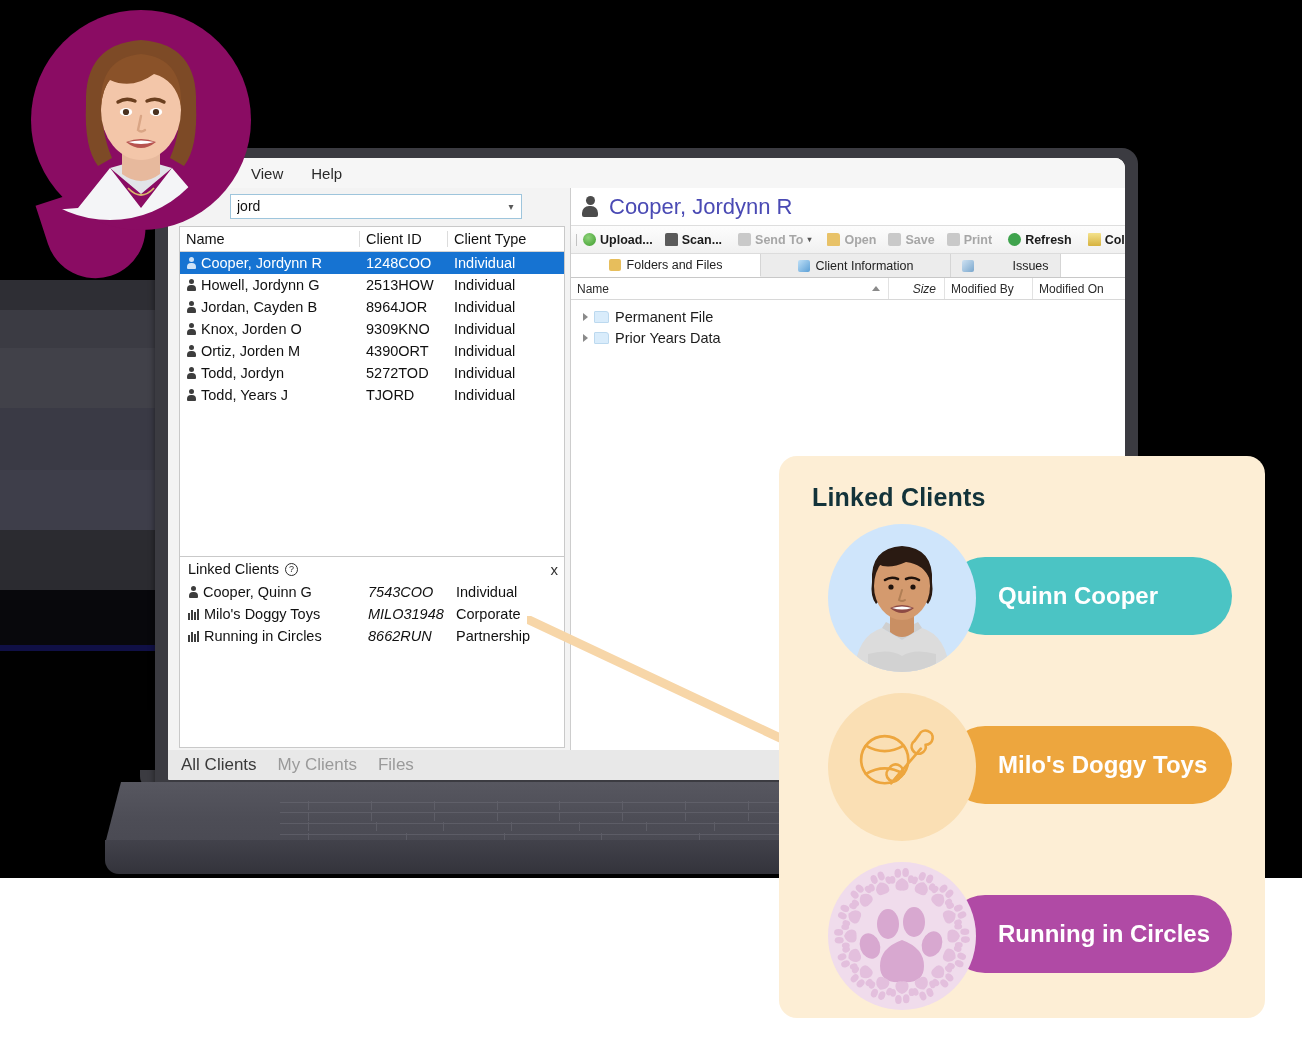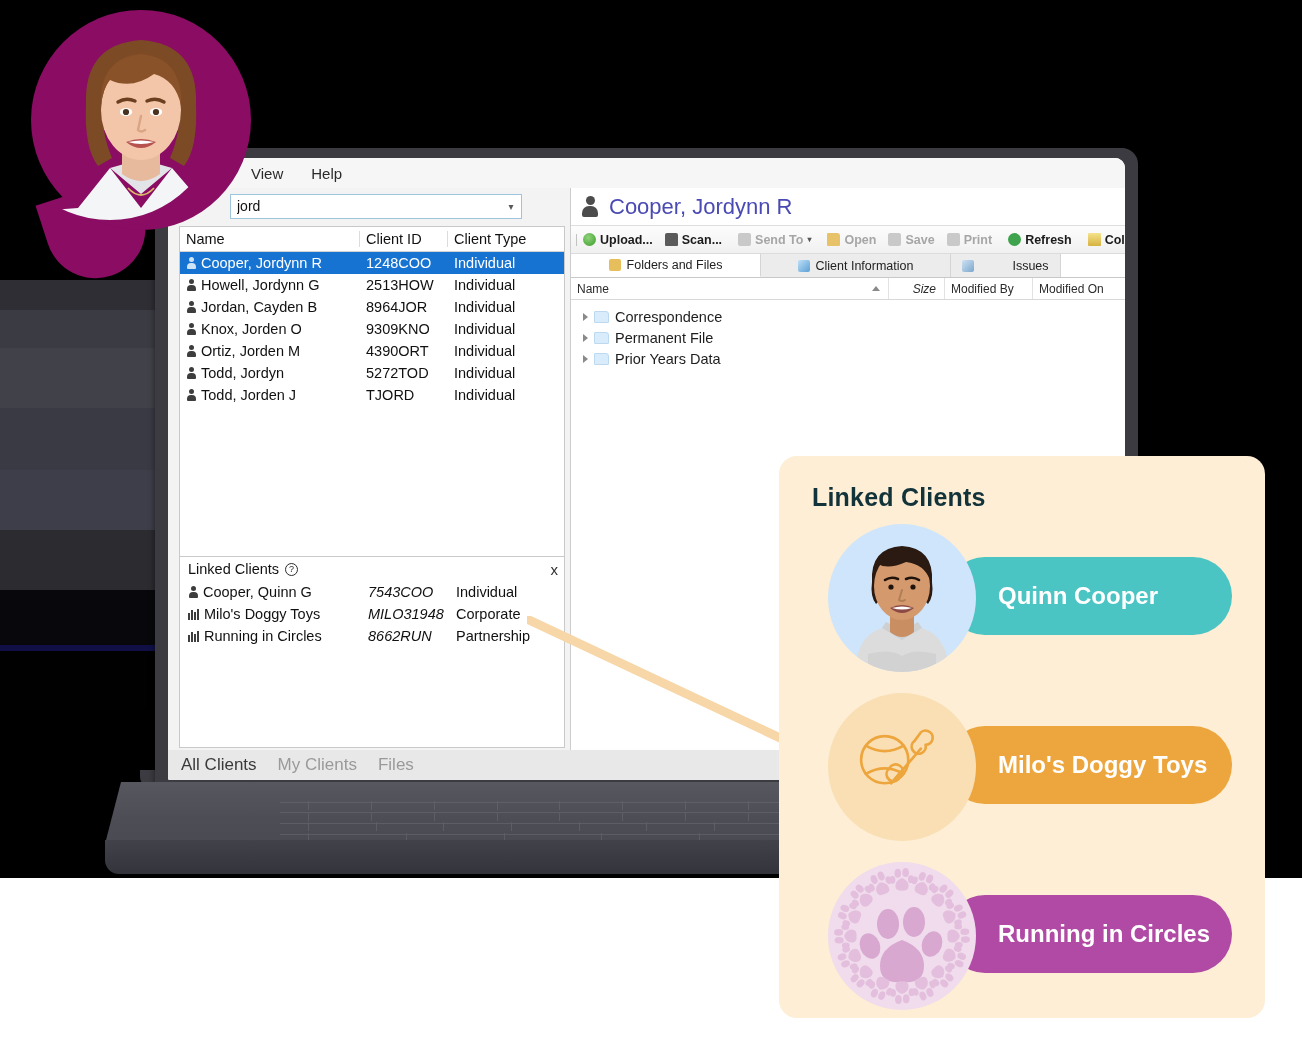--- a/index.html
+++ b/index.html
@@ -394,21 +394,21 @@
                 <div class="gc name">
                   <span class="person-ico"></span>
                   <span>Todd, Jordyn</span>
                 </div>
                 <div class="gc cid">5272TOD</div>
                 <div class="gc ctype">Individual</div>
               </div>
               <div class="grow">
                 <div class="gc name">
                   <span class="person-ico"></span>
-                  <span>Todd, Jorden J</span>
+                  <span>Todd, Years J</span>
                 </div>
                 <div class="gc cid">TJORD</div>
                 <div class="gc ctype">Individual</div>
               </div>
             </div>
           <svg class="cursor-arrow" viewBox="0 0 13 19">
             <path d="M1 1 L1 15 L4.5 11.6 L7 17.5 L9.4 16.4 L7 10.7 L11.6 10.7 Z" fill="#fff" stroke="#2b2b2b" stroke-width="1.2"></path>
           </svg>
         </div>
 
@@ -530,25 +530,20 @@
             <div class="rcol name">
               <span>Name</span>
               <span class="sort-asc"></span>
             </div>
             <div class="rcol size">Size</div>
             <div class="rcol mby">Modified By</div>
             <div class="rcol mon">Modified On</div>
           </div>
 
           <div class="tree" id="folder-tree">
-              <div class="tnode">
-                <span class="tarrow"></span>
-                <span class="tfolder"></span>
-                <span>Correspondence</span>
-              </div>
               <div class="tnode">
                 <span class="tarrow"></span>
                 <span class="tfolder"></span>
                 <span>Permanent File</span>
               </div>
               <div class="tnode">
                 <span class="tarrow"></span>
                 <span class="tfolder"></span>
                 <span>Prior Years Data</span>
               </div>

